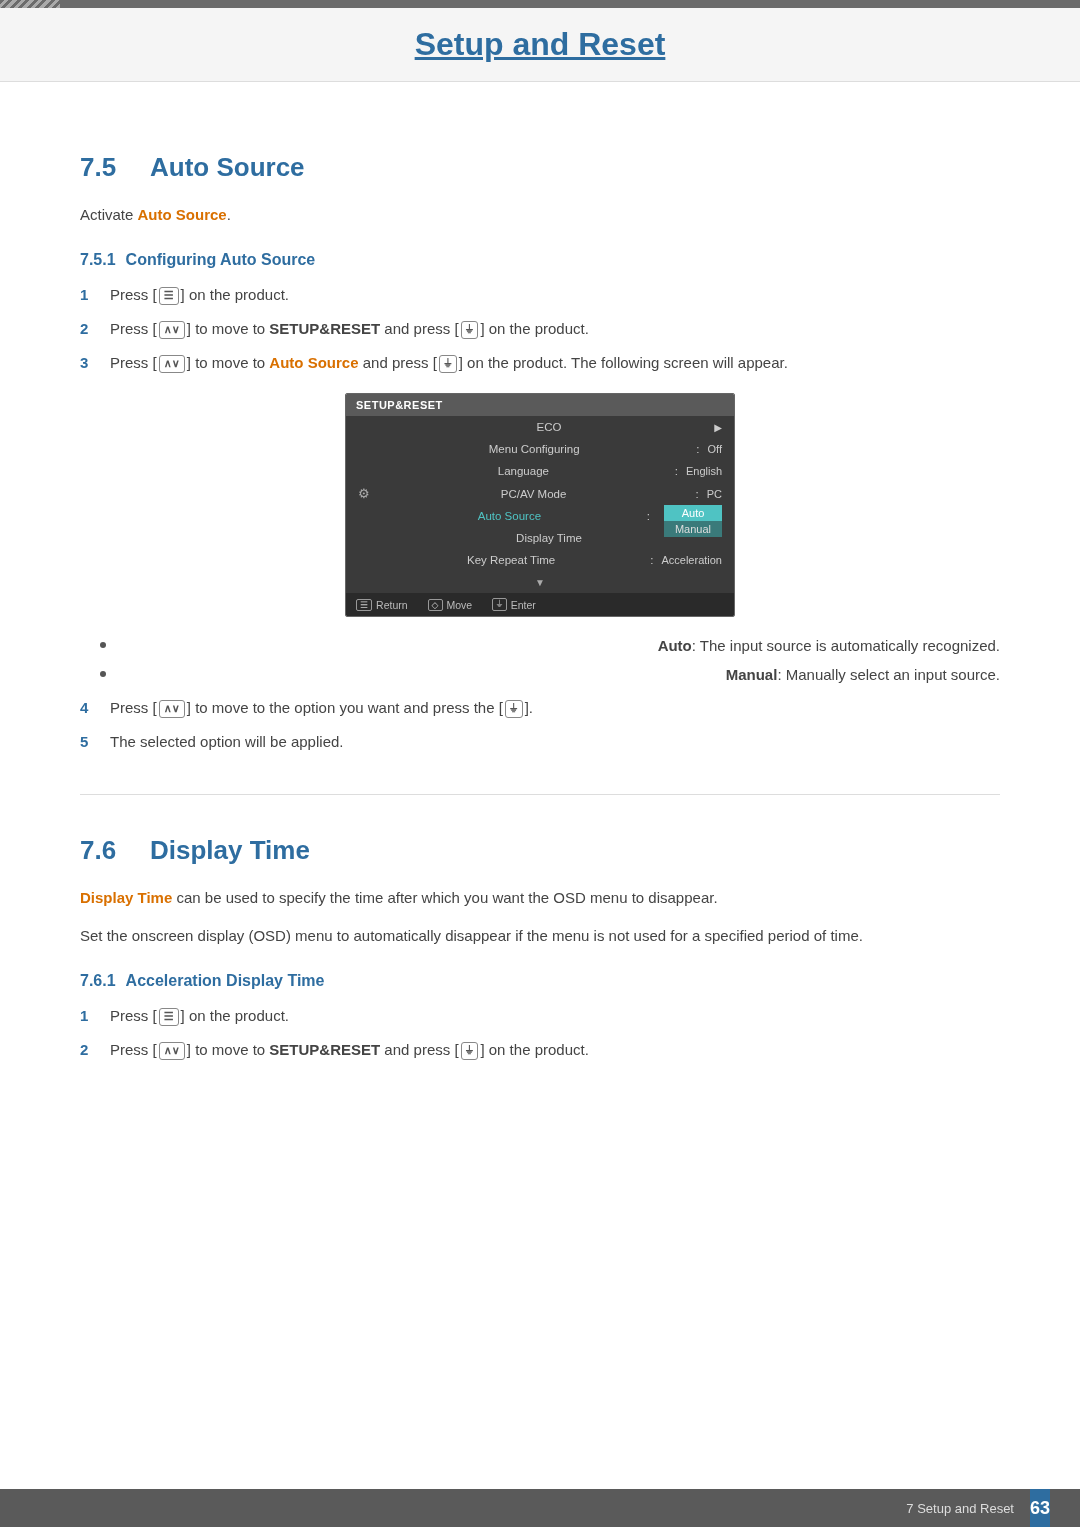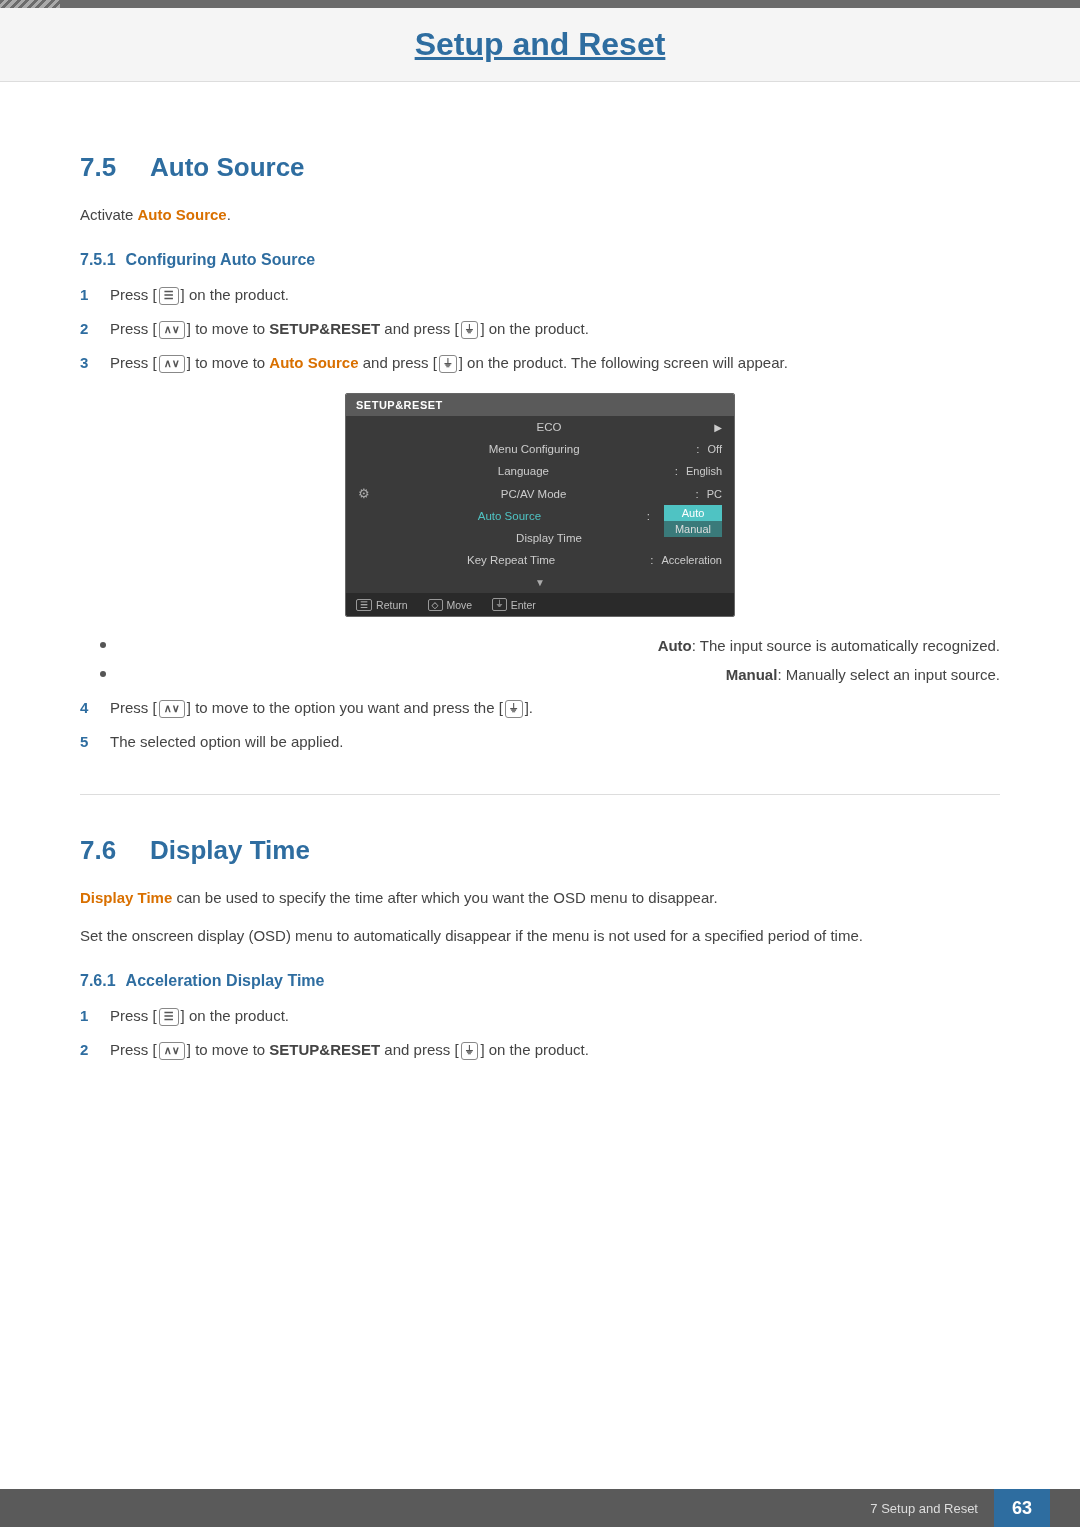--- a/index.html
+++ b/index.html
@@ -267,21 +267,21 @@
     }
     .footer-text {
       color: #ddd;
       font-size: 13px;
     }
     .footer-page-num {
       background: #2e6da0;
       color: #fff;
       font-size: 18px;
       font-weight: bold;
-      width: 56px;
+      width: 20px;
       height: 38px;
       display: flex;
       align-items: center;
       justify-content: center;
     }
   </style>
 </head>
 <body>
 
 <div class="top-bar">

